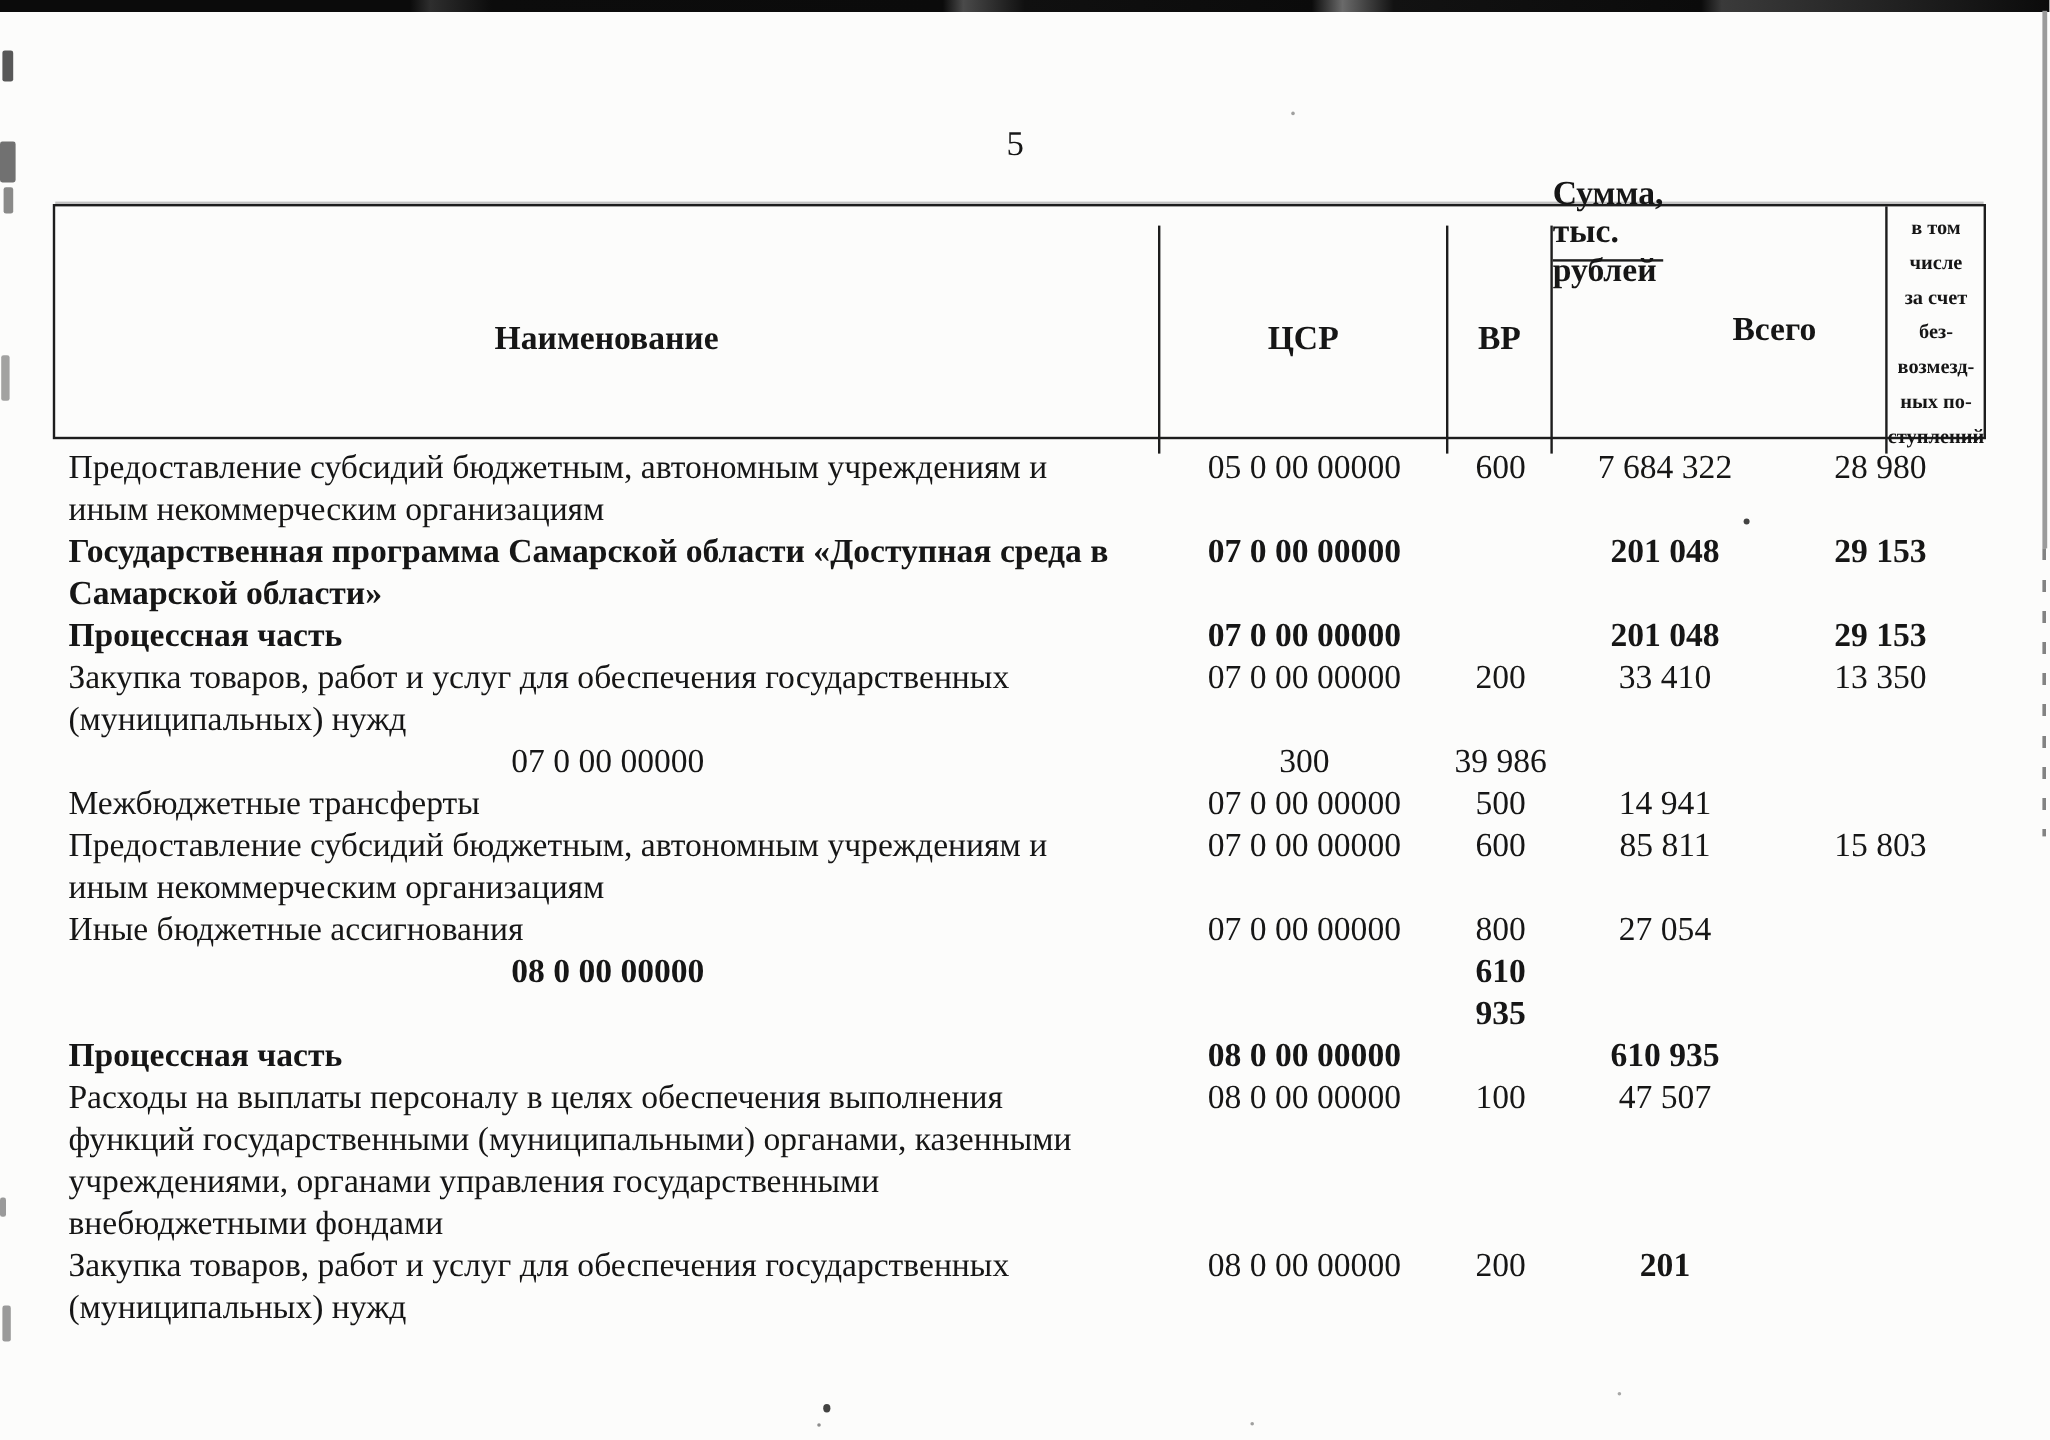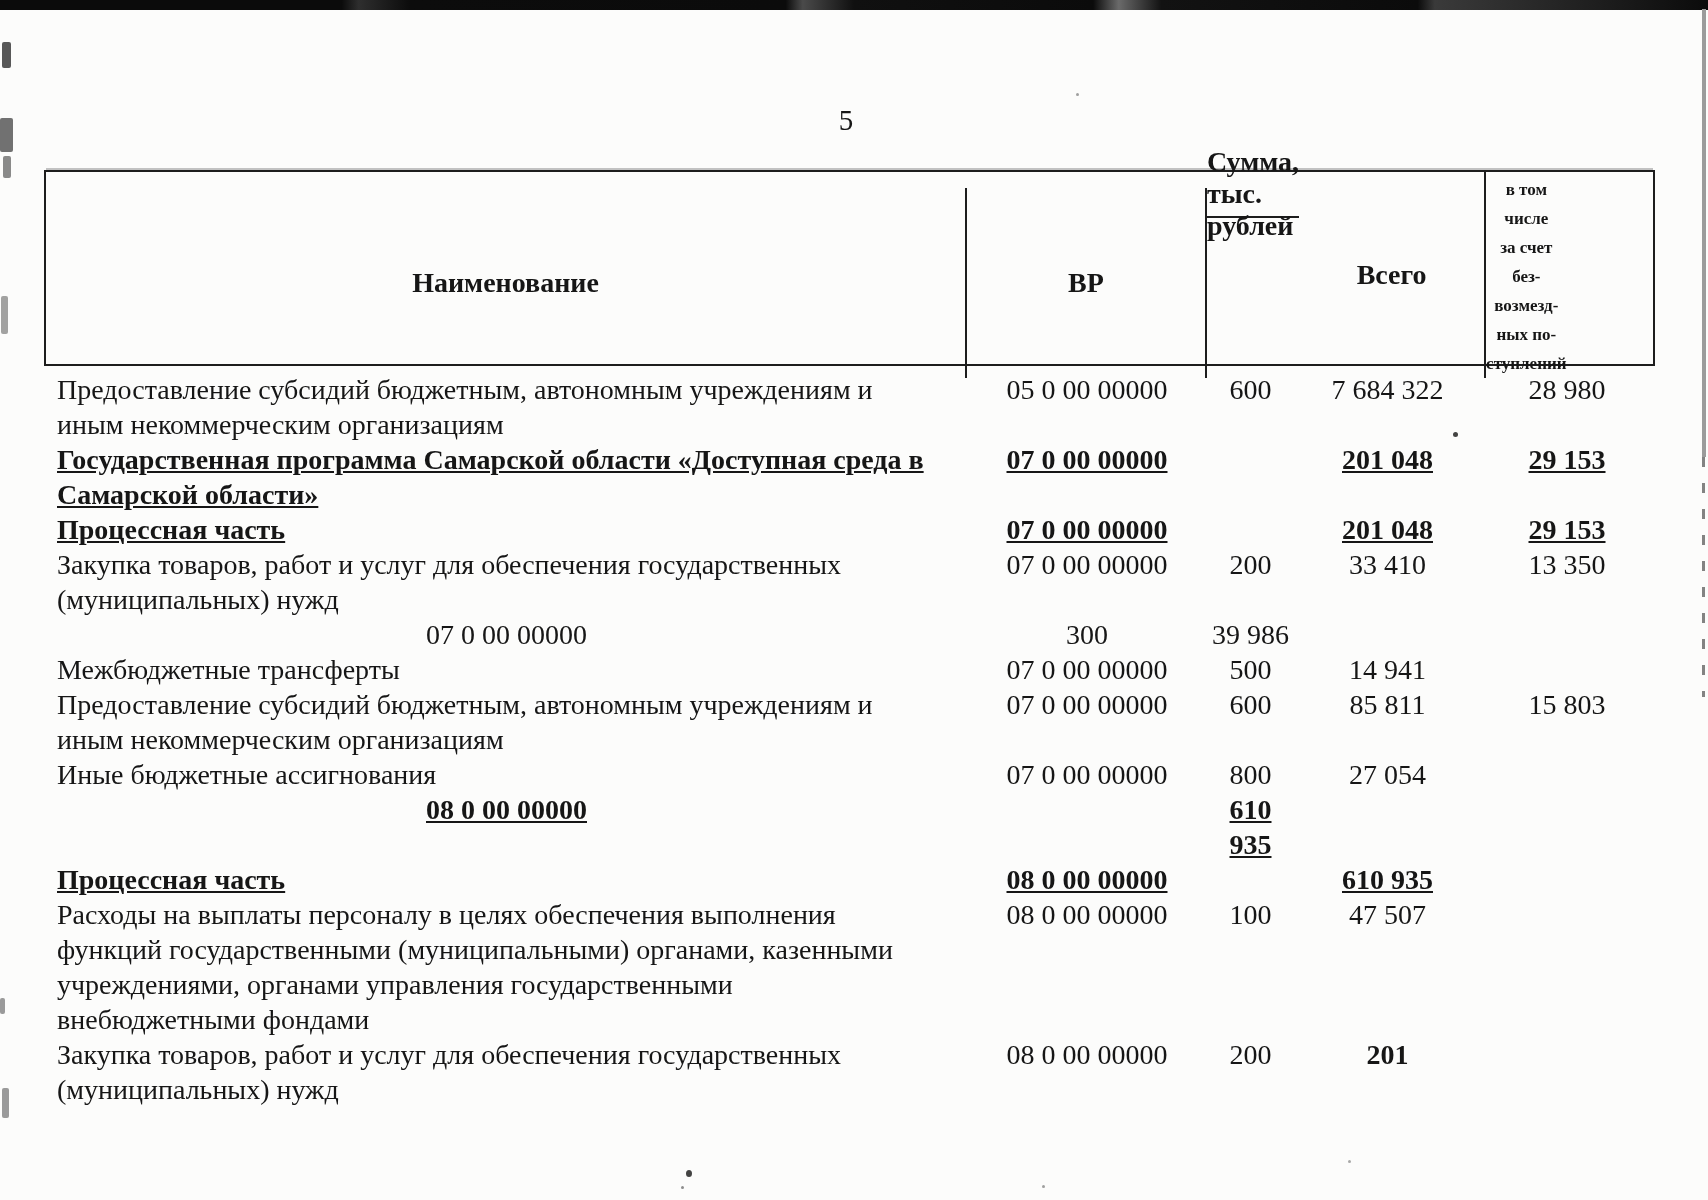--- a/index.html
+++ b/index.html
@@ -70,21 +70,21 @@
     white-space: pre-line;
   }
   
   .tbl-body { position: absolute; left: 46px; top: 372px; width: 1607px; }
   .row {
     display: grid;
     grid-template-columns: 921px 240px 87px 187px 172px;
     font-size: 28px; line-height: 35px;
     align-items: start;
   }
-  .row.bold { font-weight: 700; text-decoration: underline; }
+  .row.bold { font-weight: 700; }
   .c-name { padding-left: 11px; padding-right: 6px; white-space: pre-line; }
   .c-csr, .c-vr, .c-total, .c-grat { text-align: center; }
   .c-total.bold { font-weight: 700; }
 </style>
 </head>
 <body>
 
 <div class="topbar"></div>
 <div class="right-line"></div>
 <div class="right-line-dashes"></div>
@@ -99,20 +99,21 @@
 <div class="dot" style="left:681px;top:1186px;width:3px;height:3px;opacity:.6;"></div>
 <div class="dot" style="left:1042px;top:1185px;width:3px;height:3px;opacity:.5;"></div>
 <div class="dot" style="left:1348px;top:1160px;width:3px;height:3px;opacity:.45;"></div>
 <div class="dot" style="left:1076px;top:93px;width:3px;height:3px;opacity:.5;"></div>
 
 <div class="page-num">5</div>
 
 <div class="scan-table">
   <div class="tbl-header">
     <div class="hcell">Наименование</div>
+    <div class="hcell">ЦСР</div>
     <div class="hcell">ВР</div>
     <div class="th-sum">
       <div class="sum-title">Сумма, тыс. рублей</div>
       <div class="sum-sub">
         <div class="total-cell">Всего</div>
         <div class="grat-cell">в том числе
 за счет без-
 возмезд-
 ных по-
 ступлений</div>

